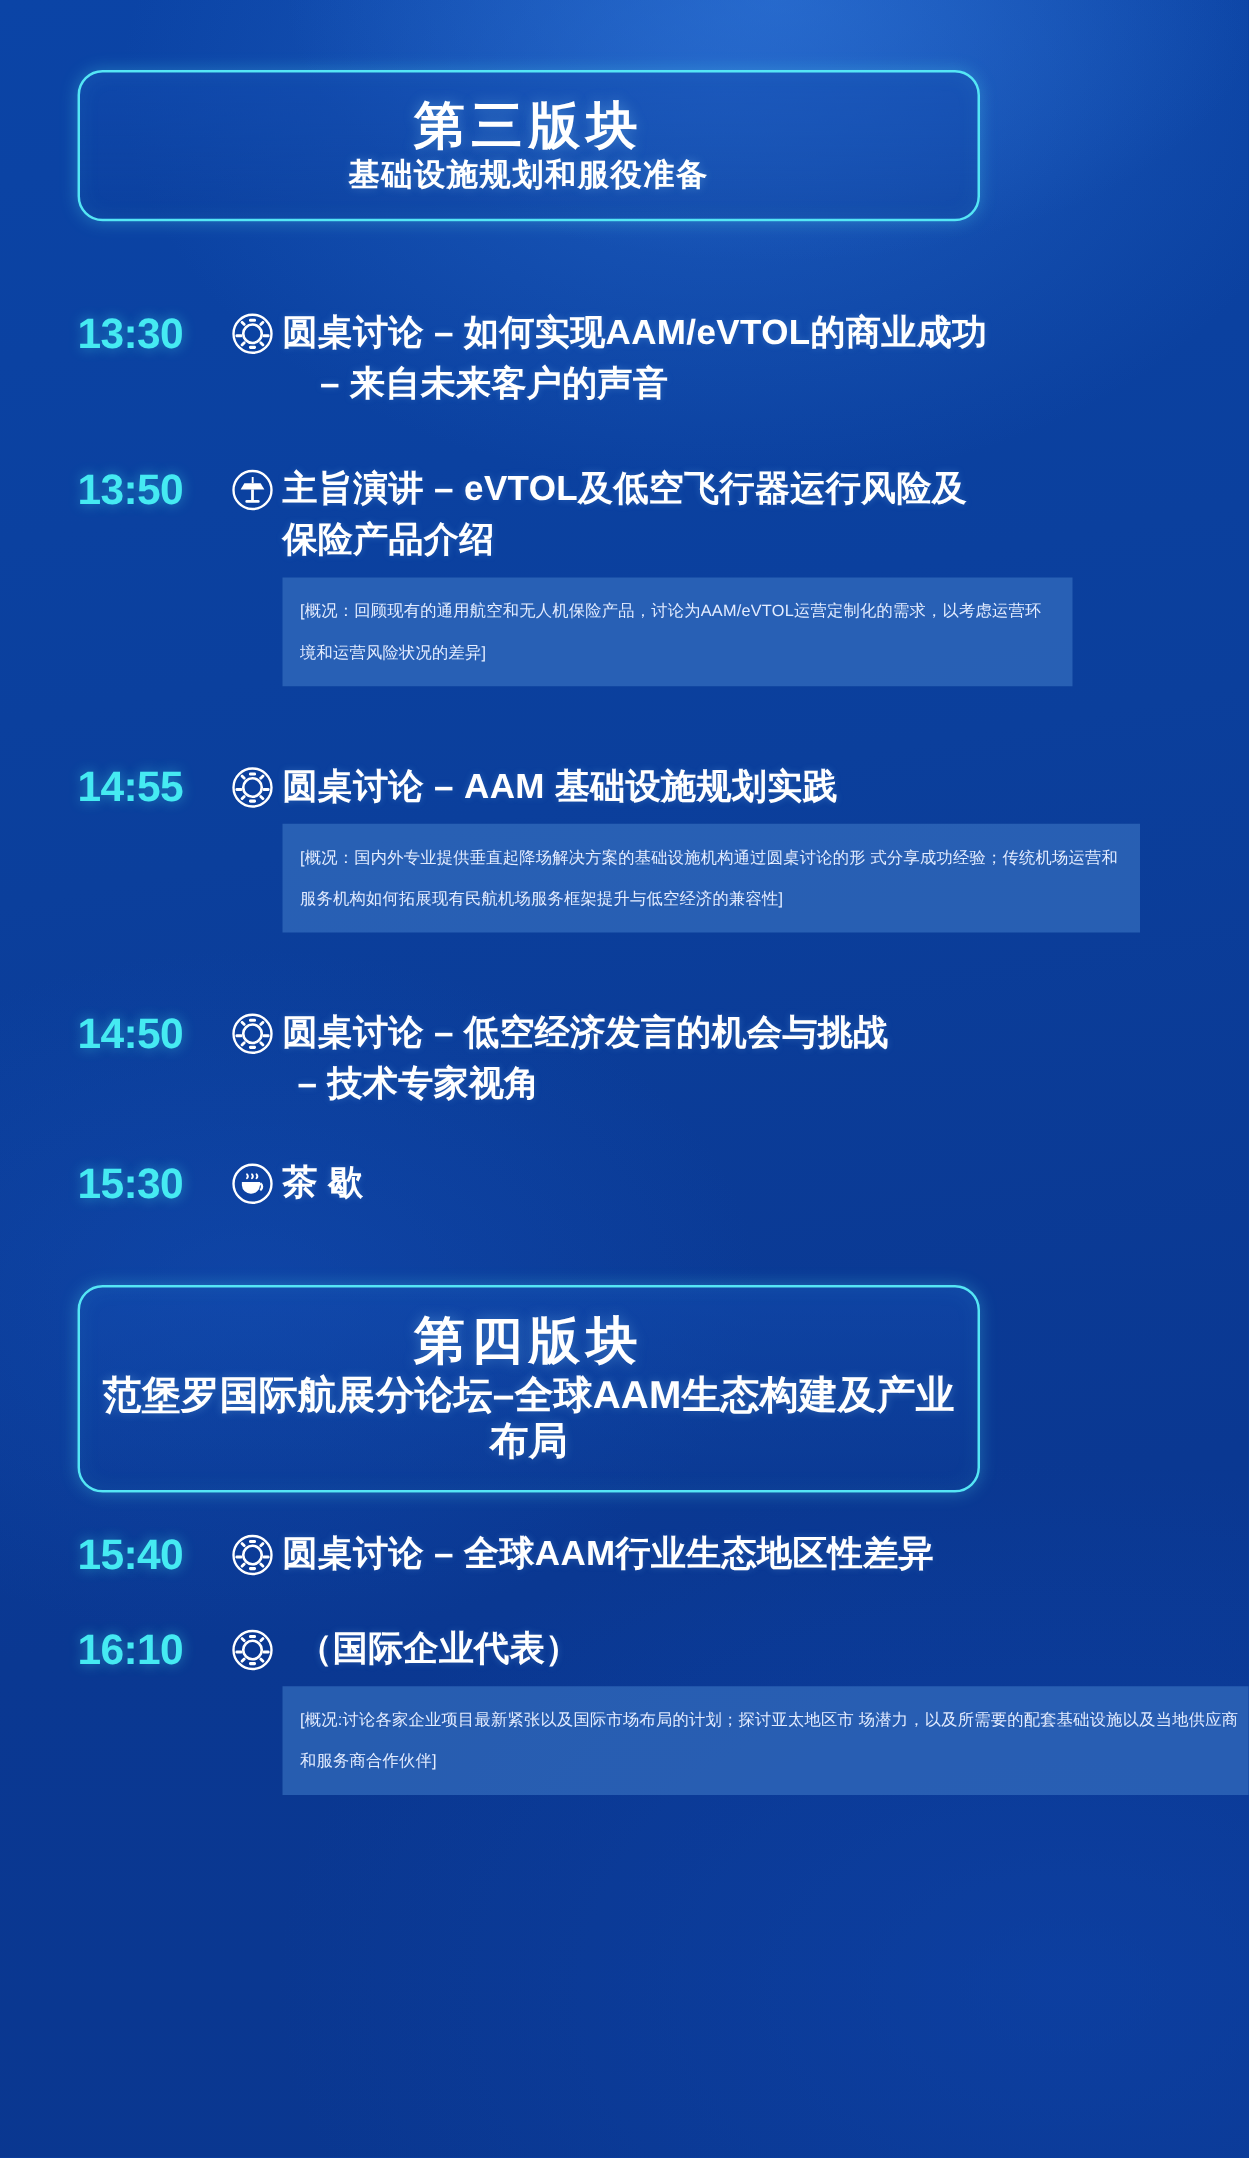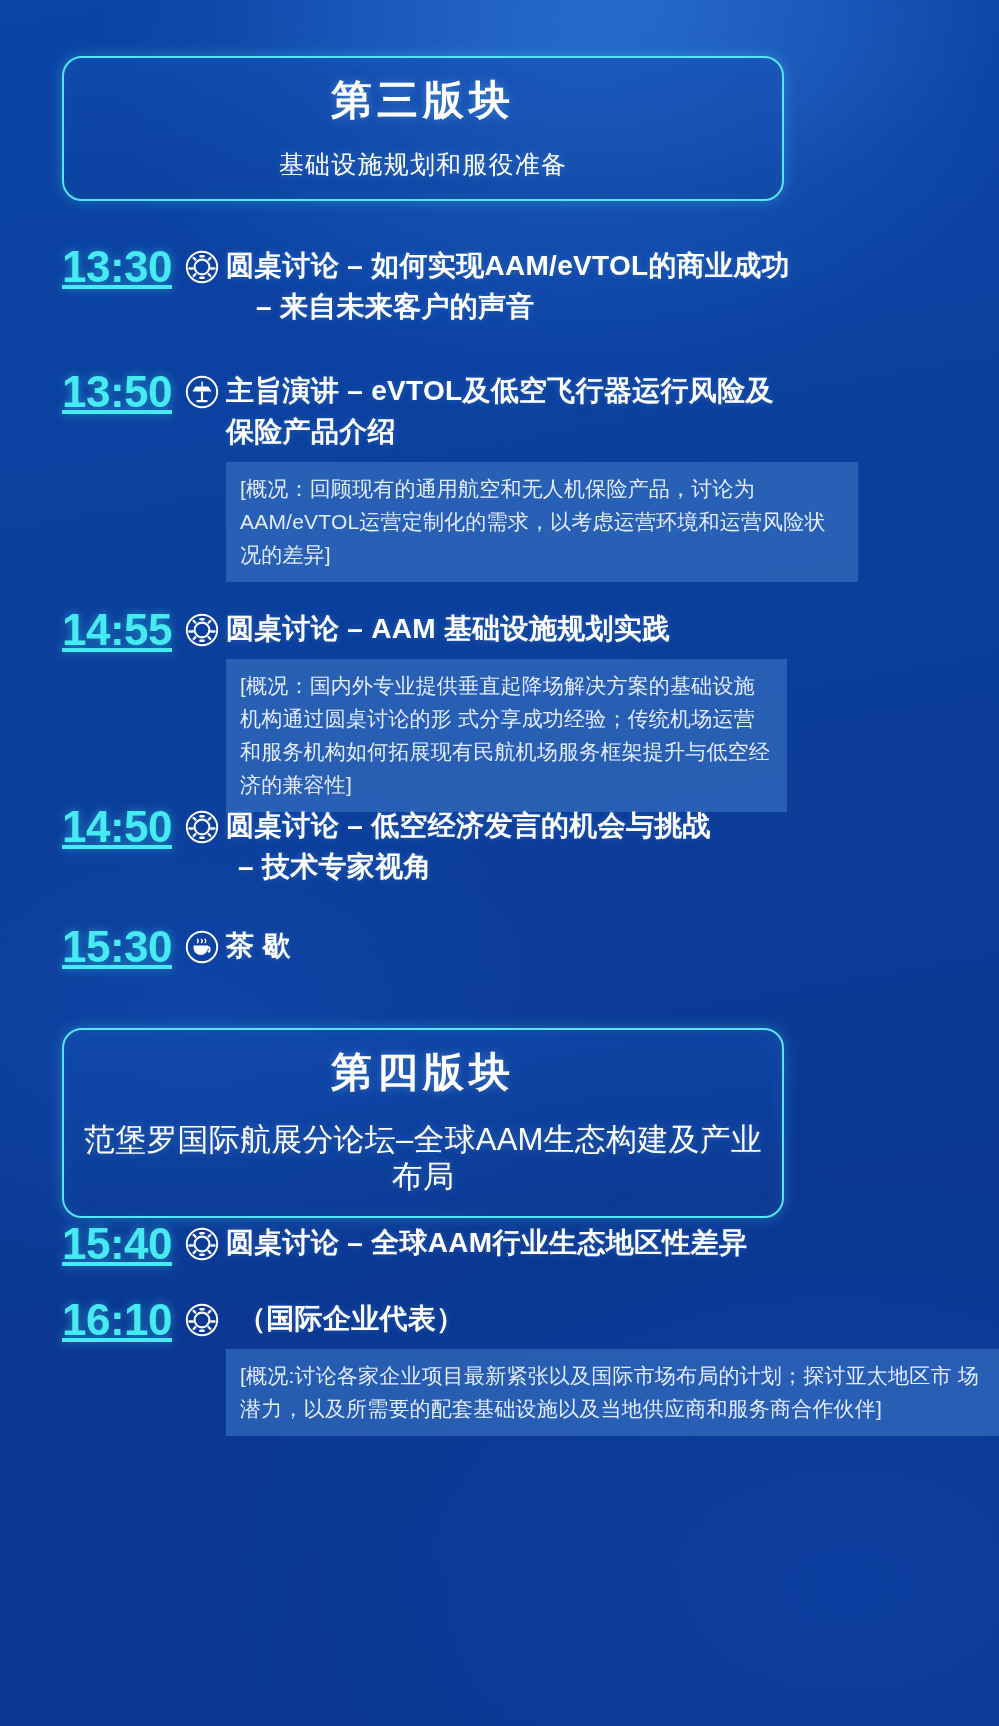--- a/index.html
+++ b/index.html
@@ -48,46 +48,45 @@
     color: #ffffff;
     font-size: 41px;
     font-weight: bold;
     letter-spacing: 5px;
     line-height: 1.15;
     text-shadow: 0 0 10px rgba(150,220,255,0.35);
   }
   .section-sub {
     color: #ffffff;
     font-size: 25px;
-    font-weight: normal;
+    font-weight: bold;
     letter-spacing: 1.2px;
-    margin-top: 25px;
+    margin-top: 1px;
     line-height: 1.2;
     text-shadow: 0 0 8px rgba(150,220,255,0.3);
   }
   .section-sub.tight { letter-spacing: 0.2px; font-size: 31px; }
 
   
   .agenda-row {
     position: absolute;
     left: 62px;
     width: 880px;
     display: flex;
     align-items: flex-start;
   }
   .time {
     color: #45eaf2;
-    font-size: 44px;
+    font-size: 34px;
     font-weight: bold;
     line-height: 44px;
     width: 116px;
     flex: none;
     letter-spacing: -0.5px;
     text-shadow: 0 0 10px rgba(69,234,242,0.45);
-    text-decoration: underline;
   }
   .icon-cell {
     width: 48px;
     flex: none;
     display: flex;
     justify-content: center;
     align-items: center;
     height: 44px;
   }
   .icon-cell svg { display: block; }
@@ -101,28 +100,28 @@
     text-shadow: 0 0 6px rgba(130,200,255,0.25);
   }
   .row-title .l2 { display: block; }
   .indent-1 { padding-left: 30px; }
   .indent-2 { padding-left: 12px; }
 
   .desc {
     margin-top: 10px;
     background: rgba(58,116,196,0.62);
     color: #e3ecff;
-    font-size: 21px;
+    font-size: 13px;
     line-height: 33px;
     padding: 10px 14px 11px 14px;
     letter-spacing: 0.2px;
     box-sizing: border-box;
   }
   .desc.w1 { width: 632px; }
-  .desc.w2 { width: 561px; }
+  .desc.w2 { width: 686px; }
   .desc.w3 { width: 779px; }
 </style>
 </head>
 <body>
 
 <div class="poster">
 
   <div class="section-banner" style="top:56px;">
     <div class="section-title">第三版块</div>
     <div class="section-sub">基础设施规划和服役准备</div>

